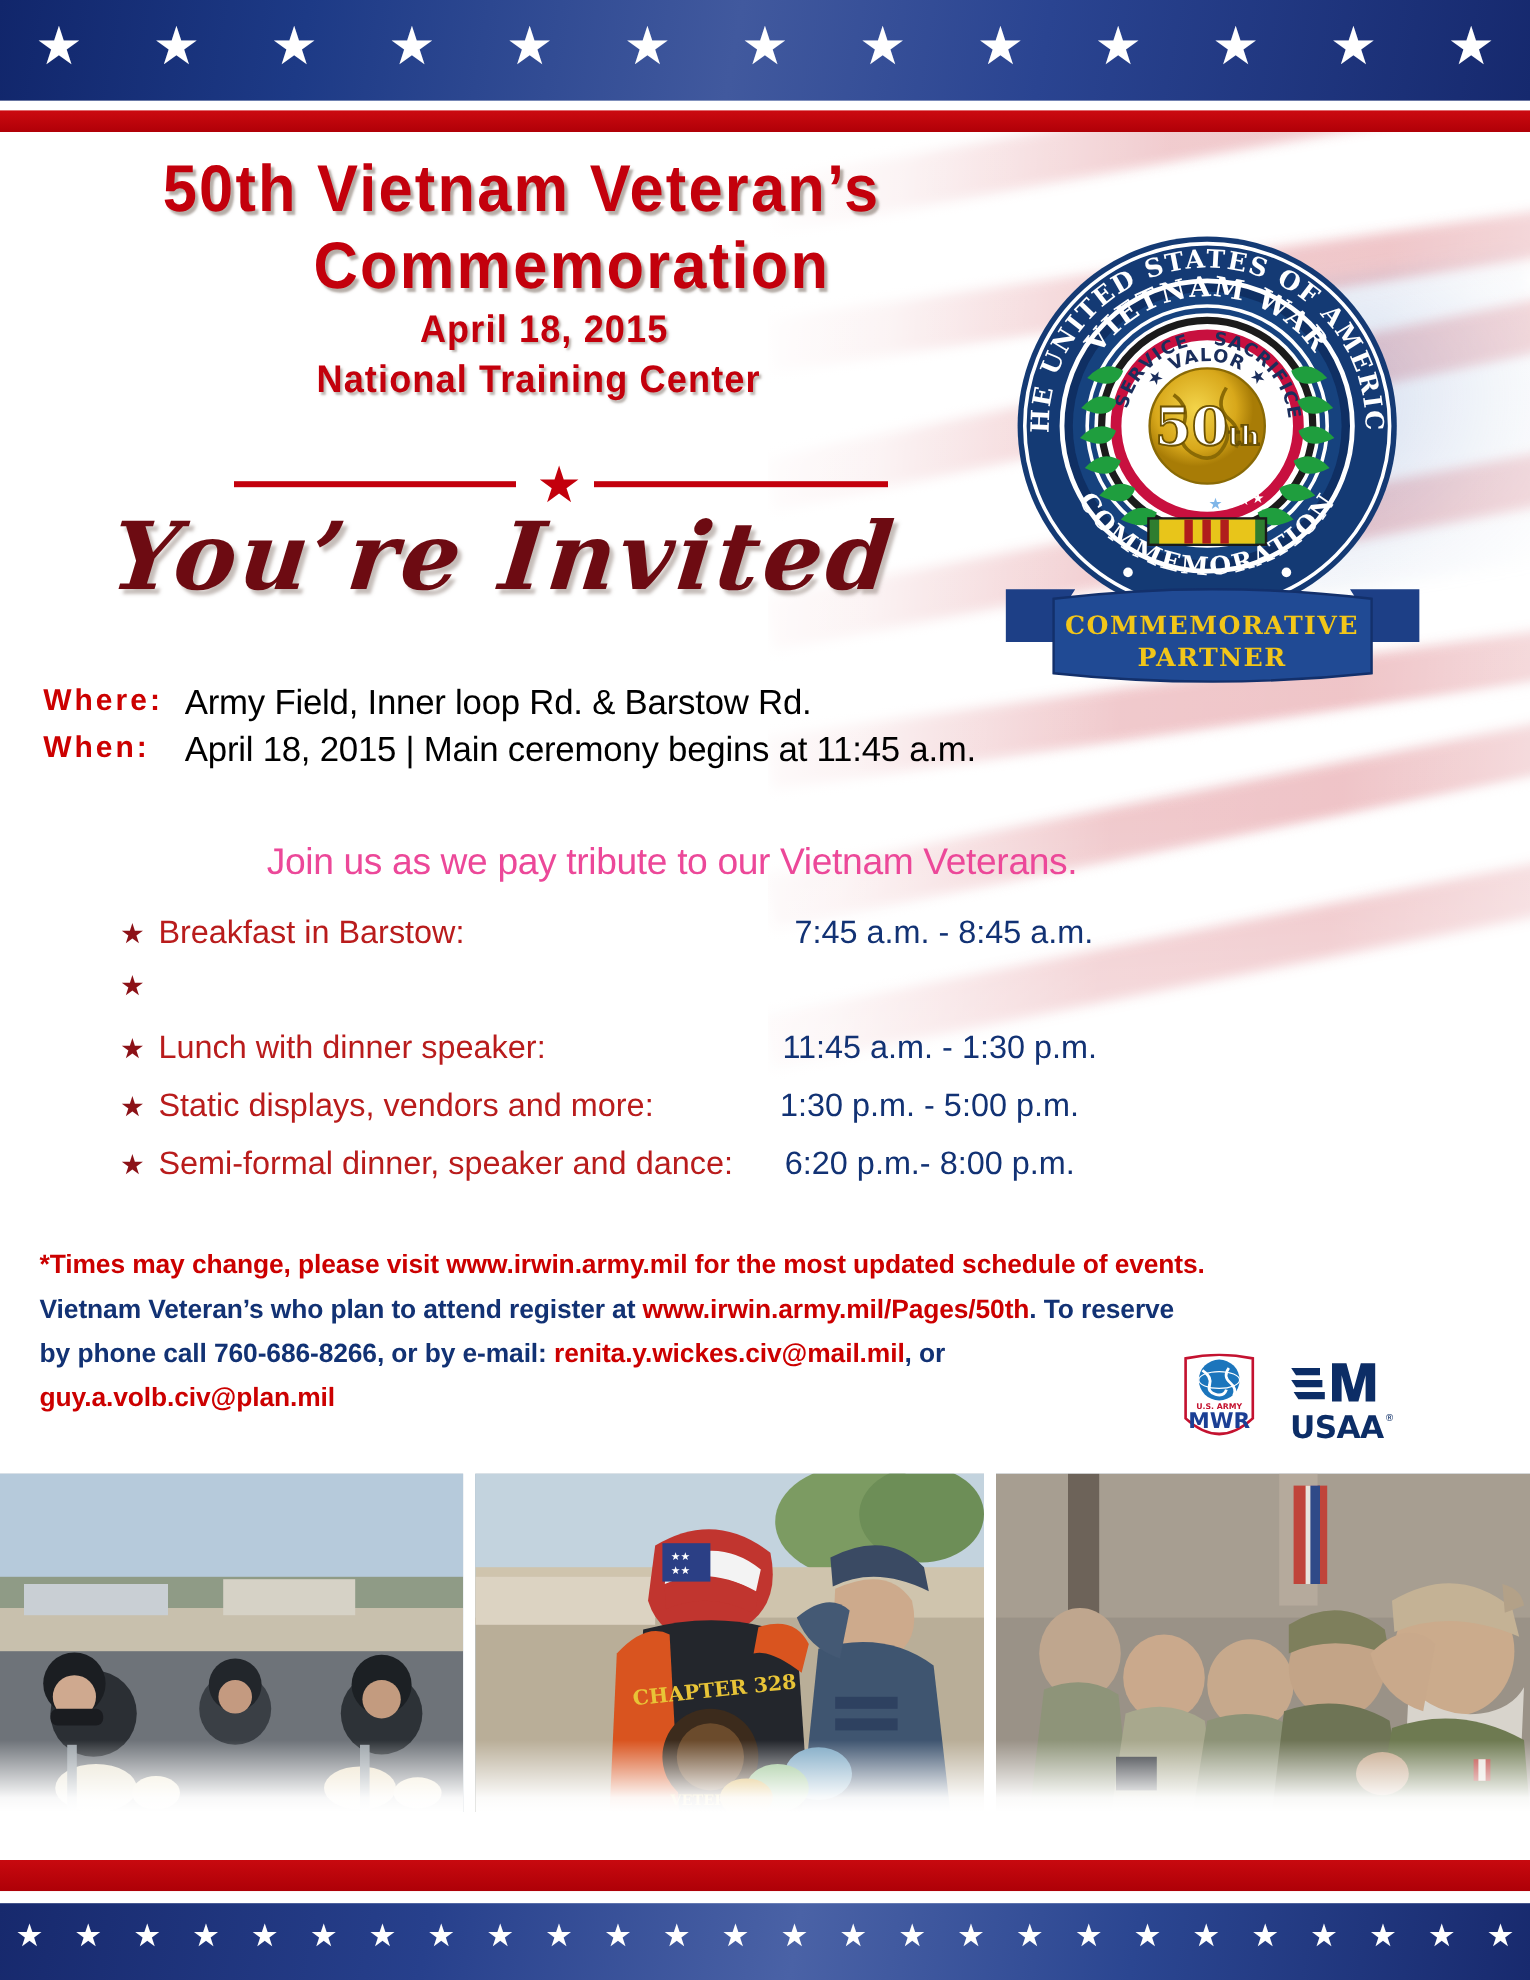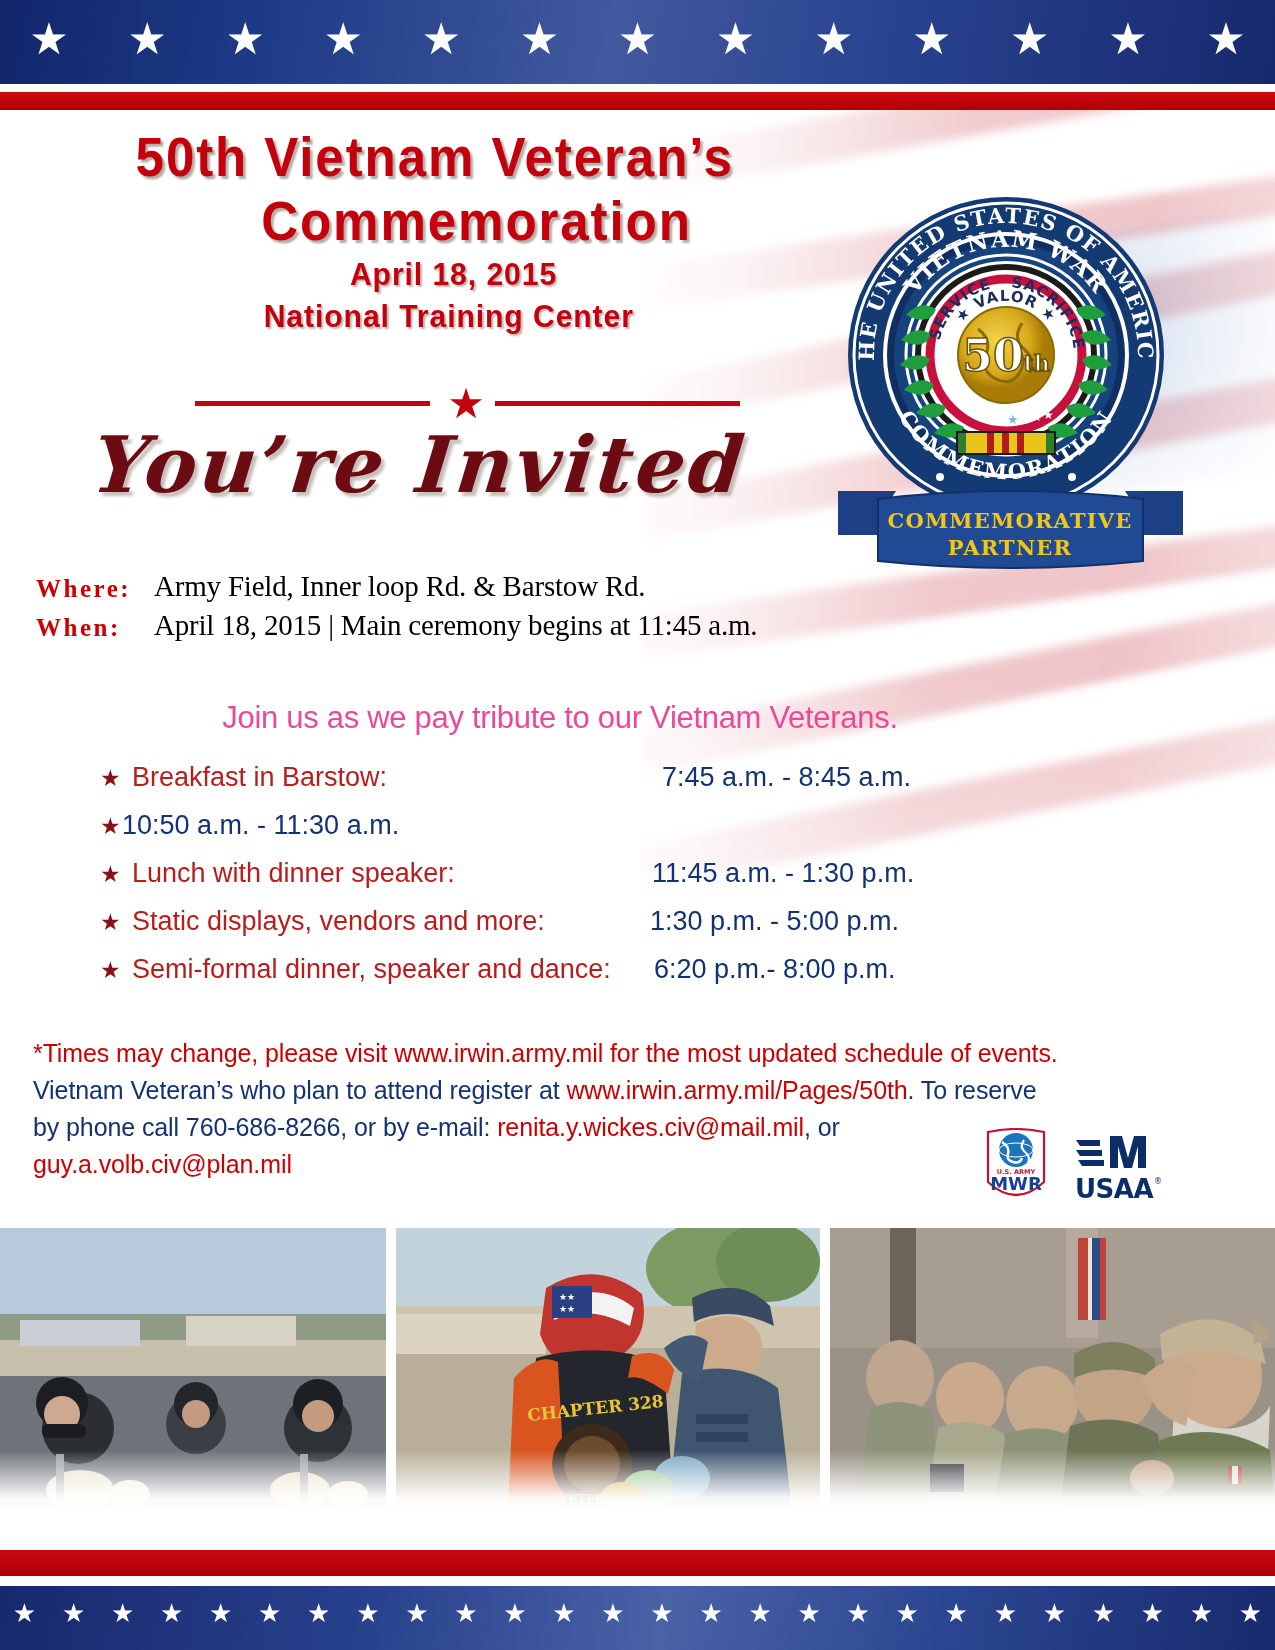--- a/index.html
+++ b/index.html
@@ -90,21 +90,21 @@
     transform: skewX(-6deg);
   }
 
   
   .seal-wrap { position: absolute; left: 838px; top: 195px; width: 345px; height: 380px; }
   .seal { position: absolute; left: 8px; top: 0; width: 320px; height: 320px; }
   .ribbon { position: absolute; left: 0px; top: 288px; width: 345px; height: 92px; }
 
   
   .wherewhen { position: absolute; left: 36px; top: 570px; width: 1000px; }
-  .ww-row { display: flex; align-items: flex-end; margin-bottom: 6px; font-family: Liberation Serif, serif; }
+  .ww-row { display: flex; align-items: flex-start; margin-bottom: 6px; }
   .ww-label {
     color: #cc0000; font-weight: bold; font-size: 25px; letter-spacing: 2.5px;
     min-width: 118px;
   }
   .ww-value { color: #000000; font-size: 29px; font-weight: 500; letter-spacing: -0.2px; }
 
   
   .tribute {
     position: absolute; left: 0; top: 700px; width: 1120px;
     text-align: center; color: #ec4899; font-size: 31px; font-weight: 500;
@@ -116,21 +116,21 @@
   .sch-row { display: flex; align-items: baseline; height: 48px; }
   .sch-star {
     width: 32px; color: #8c1117; font-size: 23px; line-height: 1; flex: none;
   }
   .sch-label { color: #b91c1c; font-size: 27px; font-weight: 500; flex: none; width: 530px; }
   .sch-time { color: #123274; font-size: 27px; font-weight: 500; text-align: left; }
   .sch-row.indent .sch-label { padding-left: 6px; }
 
   
   .notes { position: absolute; left: 33px; top: 1035px; width: 1180px; }
-  .note-line { font-size: 25px; line-height: 37px; color: #123274; letter-spacing: -0.1px; }
+  .note-line { font-size: 22px; line-height: 37px; color: #123274; letter-spacing: -0.1px; font-weight: bold; }
   .red { color: #cc0000; }
   .navy { color: #123274; }
 
   
   .sponsors { position: absolute; left: 980px; top: 1128px; width: 190px; height: 80px; }
   .mwr-logo { position: absolute; left: 0; top: 0; width: 72px; height: 76px; }
   .usaa-logo { position: absolute; left: 90px; top: 4px; width: 92px; height: 72px; }
 
   
   .photos { position: absolute; left: 0; top: 1228px; width: 1275px; height: 282px; }
@@ -330,21 +330,20 @@
 <div class="tribute">Join us as we pay tribute to our Vietnam Veterans.</div>
 
 <div class="schedule" id="schedule-list">
     <div class="sch-row">
       <span class="sch-star">★</span>
       <span class="sch-label">Breakfast in Barstow:</span>
       <span class="sch-time" style="margin-left: 0px; text-align: right;">7:45 a.m. - 8:45 a.m.</span>
     </div>
     <div class="sch-row indent">
       <span class="sch-star">★</span>
-      <span class="sch-time" style="margin-left: -10px;">10:50 a.m. - 11:30 a.m.</span>
     </div>
     <div class="sch-row">
       <span class="sch-star">★</span>
       <span class="sch-label">Lunch with dinner speaker:</span>
       <span class="sch-time" style="margin-left: -10px;">11:45 a.m. - 1:30 p.m.</span>
     </div>
     <div class="sch-row">
       <span class="sch-star">★</span>
       <span class="sch-label">Static displays, vendors and more:</span>
       <span class="sch-time" style="margin-left: -12px;">1:30 p.m. - 5:00 p.m.</span>

